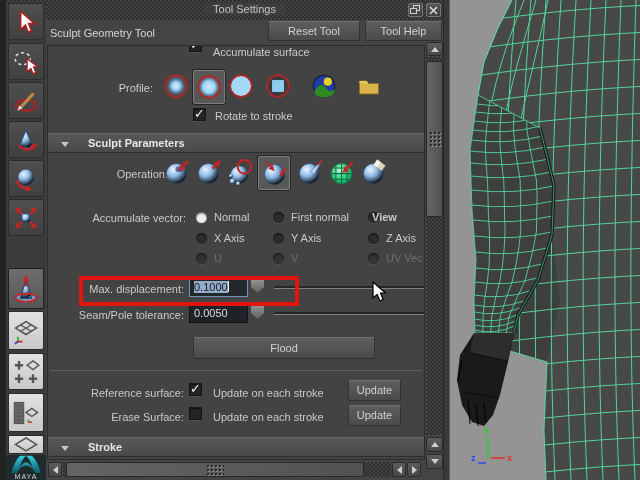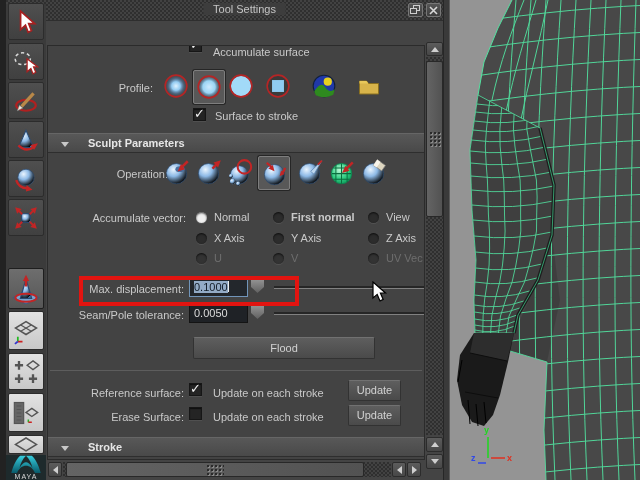--- a/index.html
+++ b/index.html
@@ -240,20 +240,25 @@
             <rect x="0.5" y="3.5" width="6" height="5" fill="#474747" stroke="#cfcfcf"></rect>
           </svg>
       </div>
       <div class="winbtn" style="right:2px">
         <svg width="9" height="9" viewBox="0 0 9 9">
             <path d="M1,1 L8,8 M8,1 L1,8" stroke="#d8d8d8" stroke-width="1.6"></path>
           </svg>
       </div>
     </div>
 
+    <div id="hdr-row" class="abs">
+      <span id="tool-name">Sculpt Geometry Tool</span>
+      <div class="btn" style="left:222px;top:1px;width:92px;height:20px;line-height:18px">Reset Tool</div>
+      <div class="btn" style="left:319px;top:1px;width:77px;height:20px;line-height:18px">Tool Help</div>
+    </div>
 
     <div id="content" class="abs">
 
       <div class="checkbox checked" style="left:141px;top:-7px"></div>
       <div class="cb-label" style="left:165px;top:0px">Accumulate surface</div>
 
       <div class="row-label" style="left:0;width:105px;top:36px">Profile:</div>
       <div id="profile-icons">
           <div class="icon-slot" style="left: 113px; top: 24px;">
             <svg width="26" height="26" viewBox="0 0 24 24">
@@ -288,21 +293,21 @@
           </div>
           <div class="icon-slot" style="left: 306px; top: 24px;">
             <svg width="24" height="24" viewBox="0 0 24 24">
               <path d="M2.5,7 L2.5,20 L21.5,20 L21.5,9.5 L11.5,9.5 L9.5,7 Z" fill="#d8b44a" stroke="#8a7020"></path>
               <path d="M2.5,7 L9.5,7 L11.5,9.5 L2.5,9.5 Z" fill="#e8c85a"></path>
             </svg>
           </div>
         </div>
 
       <div class="checkbox checked" style="left:145px;top:62px"></div>
-      <div class="cb-label" style="left:167px;top:64px">Surface to stroke</div>
+      <div class="cb-label" style="left:167px;top:64px">Rotate to stroke</div>
 
       <div class="section-hdr" style="top:87px">
         <div class="tri"></div>
         <div class="ttl">Sculpt Parameters</div>
       </div>
 
       <div class="row-label" style="left:15px;width:105px;top:122px">Operation:</div>
       <div id="operation-icons">
           <div class="icon-slot" style="left: 113px; top: 110px;">
             <svg width="27" height="27" viewBox="0 0 24 24">
@@ -361,23 +366,23 @@
               </g>
             </svg>
           </div>
         </div>
 
       <div class="row-label" style="left:0;width:138px;top:166px">Accumulate vector:</div>
       <div id="refvec-grid">
           <div class="radio on" style="left: 148px; top: 166px;"></div>
           <div class="rlabel" style="left: 166px; top: 165px;">Normal</div>
           <div class="radio" style="left: 225px; top: 166px;"></div>
-          <div class="rlabel" style="left: 243px; top: 165px; font-weight: bold;">First normal</div>
+          <div class="rlabel" style="left: 243px; top: 165px;">First normal</div>
           <div class="radio" style="left: 320px; top: 166px;"></div>
-          <div class="rlabel" style="left: 338px; top: 165px;">View</div>
+          <div class="rlabel" style="left: 324px; top: 165px; font-weight: bold;">View</div>
           <div class="radio" style="left: 148px; top: 187px;"></div>
           <div class="rlabel" style="left: 166px; top: 186px;">X Axis</div>
           <div class="radio" style="left: 225px; top: 187px;"></div>
           <div class="rlabel" style="left: 243px; top: 186px;">Y Axis</div>
           <div class="radio" style="left: 320px; top: 187px;"></div>
           <div class="rlabel" style="left: 338px; top: 186px;">Z Axis</div>
           <div class="radio dis" style="left: 148px; top: 207px;"></div>
           <div class="rlabel dis" style="left: 166px; top: 206px;">U</div>
           <div class="radio dis" style="left: 225px; top: 207px;"></div>
           <div class="rlabel dis" style="left: 243px; top: 206px;">V</div>

